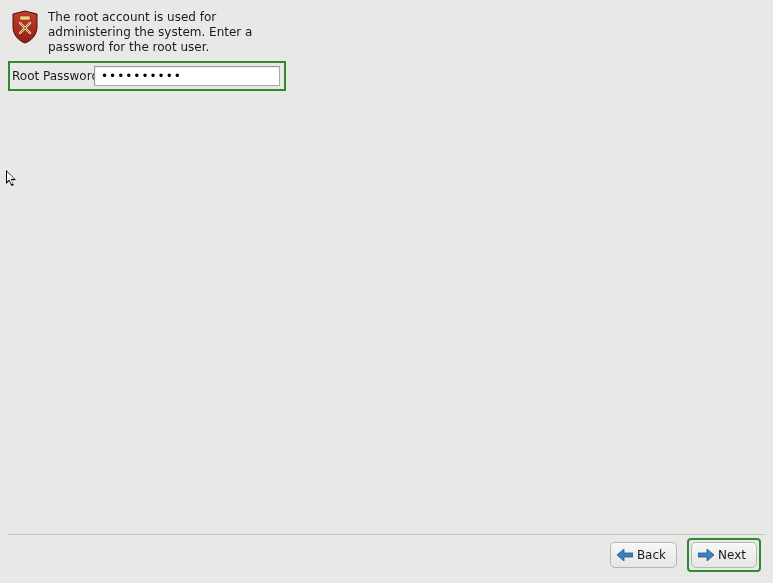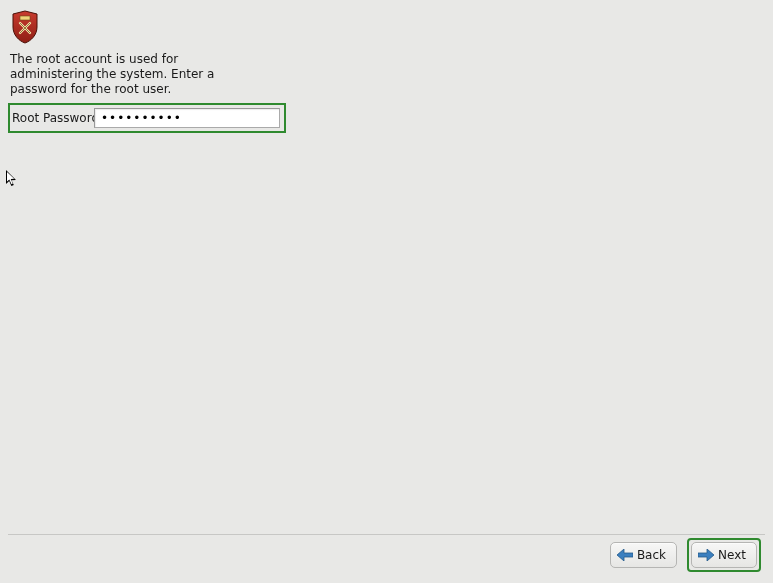--- a/index.html
+++ b/index.html
@@ -13,21 +13,20 @@
     font-size: 12px;
     color: #1a1a1a;
     overflow: hidden;
     position: relative;
   }
   .header {
     display: flex;
     align-items: flex-start;
     padding: 10px 10px 6px 10px;
     gap: 8px;
-    flex-direction: column;
   }
   .shield-icon-wrap {
     width: 30px;
     height: 34px;
     flex: 0 0 auto;
     display: flex;
     align-items: center;
     justify-content: center;
   }
   .shield-icon-wrap svg { display:block; }

